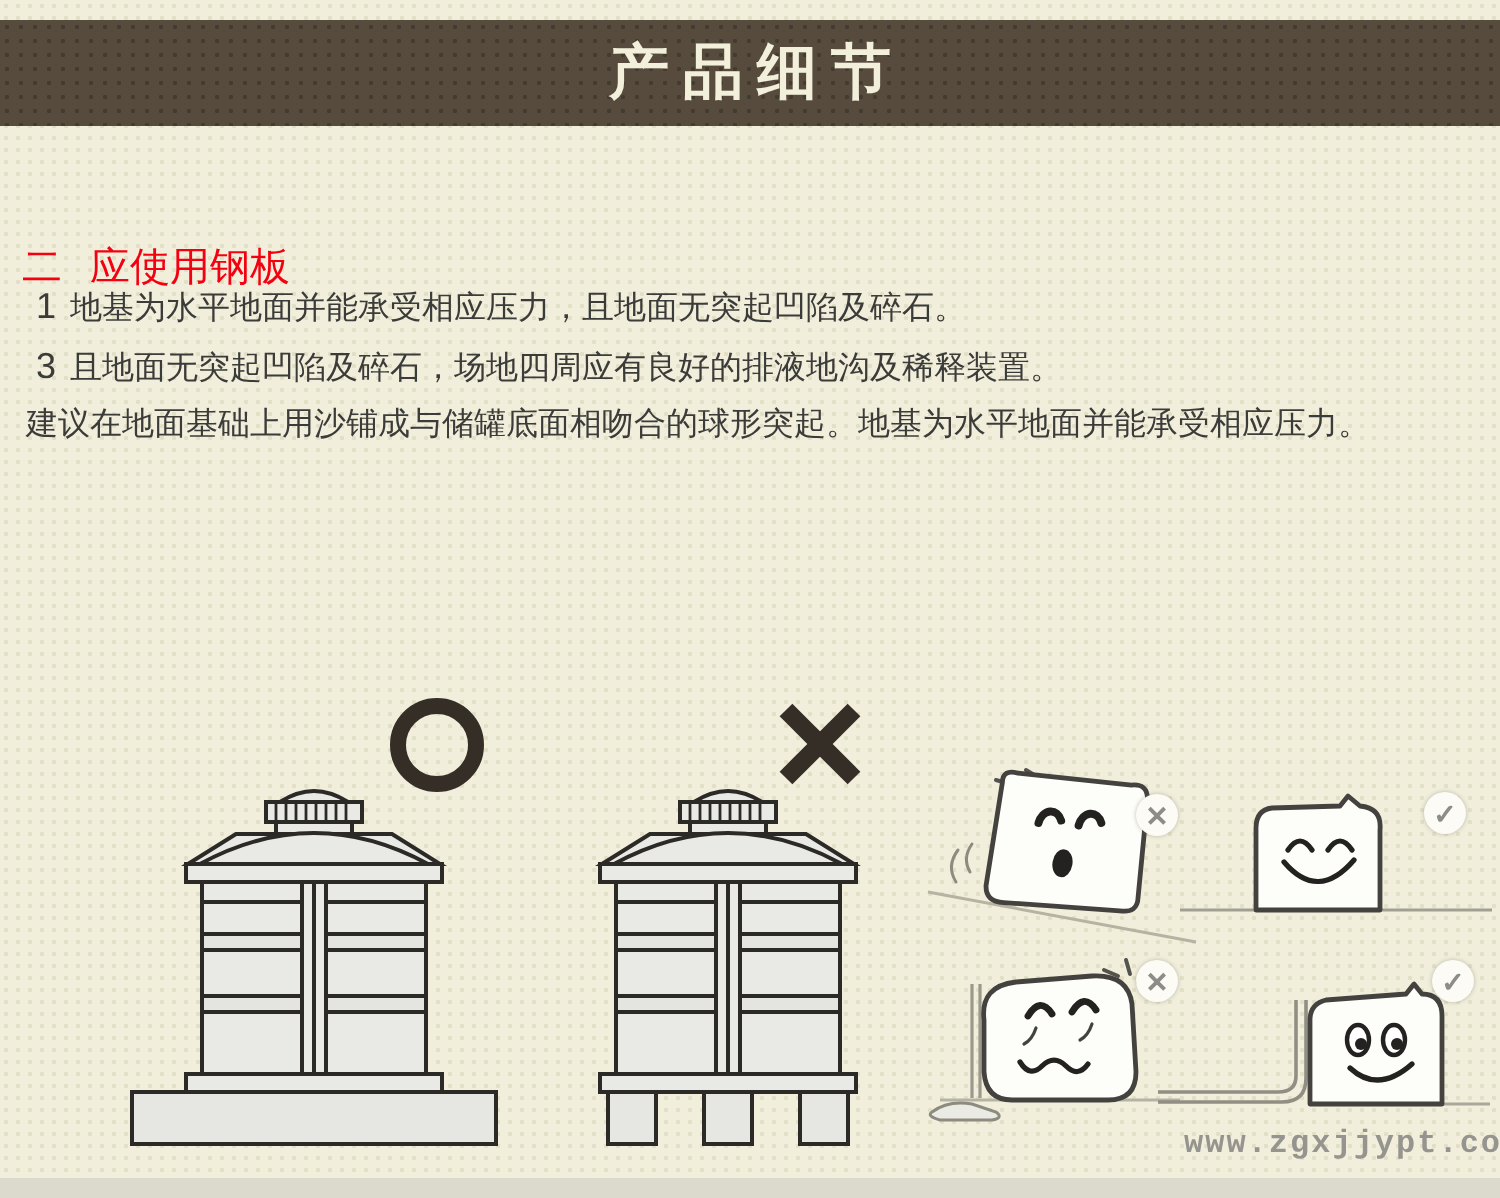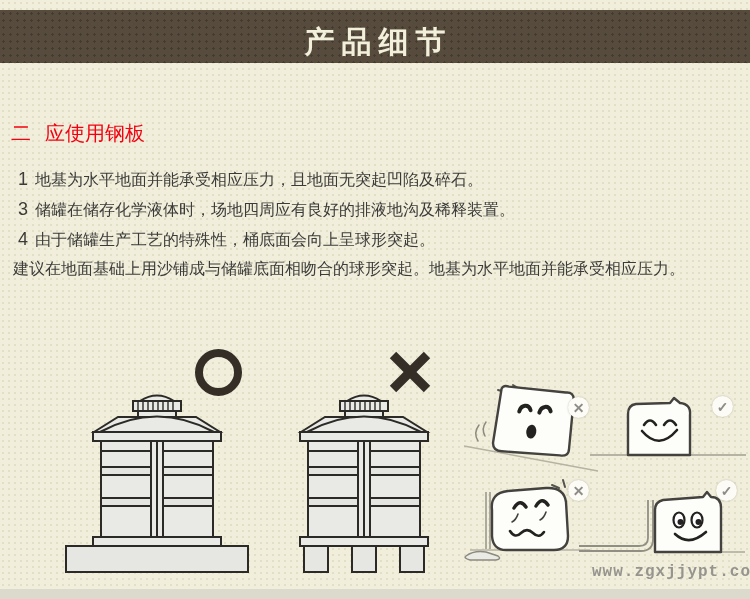--- a/index.html
+++ b/index.html
@@ -8,31 +8,31 @@
     position:relative;width:750px;height:599px;
     background-color:#f1eedb;
     background-image:radial-gradient(#e2dfc7 1px, transparent 1.2px);
     background-size:6px 6px;
   }
   .header-bar{
     position:absolute;left:0;top:10px;width:750px;height:53px;
     background-color:#574b3e;
     background-image:radial-gradient(rgba(0,0,0,.22) 1px, transparent 1.2px);
     background-size:7px 7px;
-    display:flex;align-items:flex-end;justify-content:center;
+    display:flex;align-items:center;justify-content:center;
   }
   .header-title{
     color:#f2efdb;font-size:30px;letter-spacing:7px;font-weight:bold;
     text-indent:7px;
   }
   .section-heading{
     position:absolute;left:11px;top:120px;font-size:20px;color:#f40011;
     display:flex;gap:14px;
   }
-  .req-list{position:absolute;left:18px;top:164px;width:724px;}
+  .req-list{position:absolute;left:18px;top:138px;width:724px;}
   .req-item{height:30px;line-height:30px;font-size:16px;color:#3b3b39;white-space:nowrap;}
   .req-item .num{font-size:18px;margin-right:7px;}
   .req-item.cont{margin-left:-5px;}
   
   .ok-circle{
     position:absolute;left:195px;top:349px;width:47px;height:47px;
     box-sizing:border-box;border:8px solid #342e27;border-radius:50%;
   }
   .x-mark{position:absolute;left:386px;top:348px;}
   
@@ -65,24 +65,21 @@
   <div class="section-heading">
     <span>二</span>
     <span>应使用钢板</span>
   </div>
 
   <div class="req-list">
     <div class="req-item">
       <span class="num">1</span><span>地基为水平地面并能承受相应压力，且地面无突起凹陷及碎石。</span>
     </div>
     <div class="req-item">
-      <span class="num">3</span><span>储罐在储存化学液体时，场地四周应有良好的排液地沟及稀释装置。</span>
-    </div>
-    <div class="req-item">
-      <span class="num">4</span><span>由于储罐生产工艺的特殊性，桶底面会向上呈球形突起。</span>
+      <span class="num">3</span><span>且地面无突起凹陷及碎石，场地四周应有良好的排液地沟及稀释装置。</span>
     </div>
     <div class="req-item cont">
       <span>建议在地面基础上用沙铺成与储罐底面相吻合的球形突起。地基为水平地面并能承受相应压力。</span>
     </div>
   </div>
 
   <div class="ok-circle"></div>
   <svg class="x-mark" width="48" height="48" viewBox="0 0 48 48">
     <g stroke="#342e27" stroke-width="9">
       <line x1="7" y1="7" x2="41" y2="41"></line>

